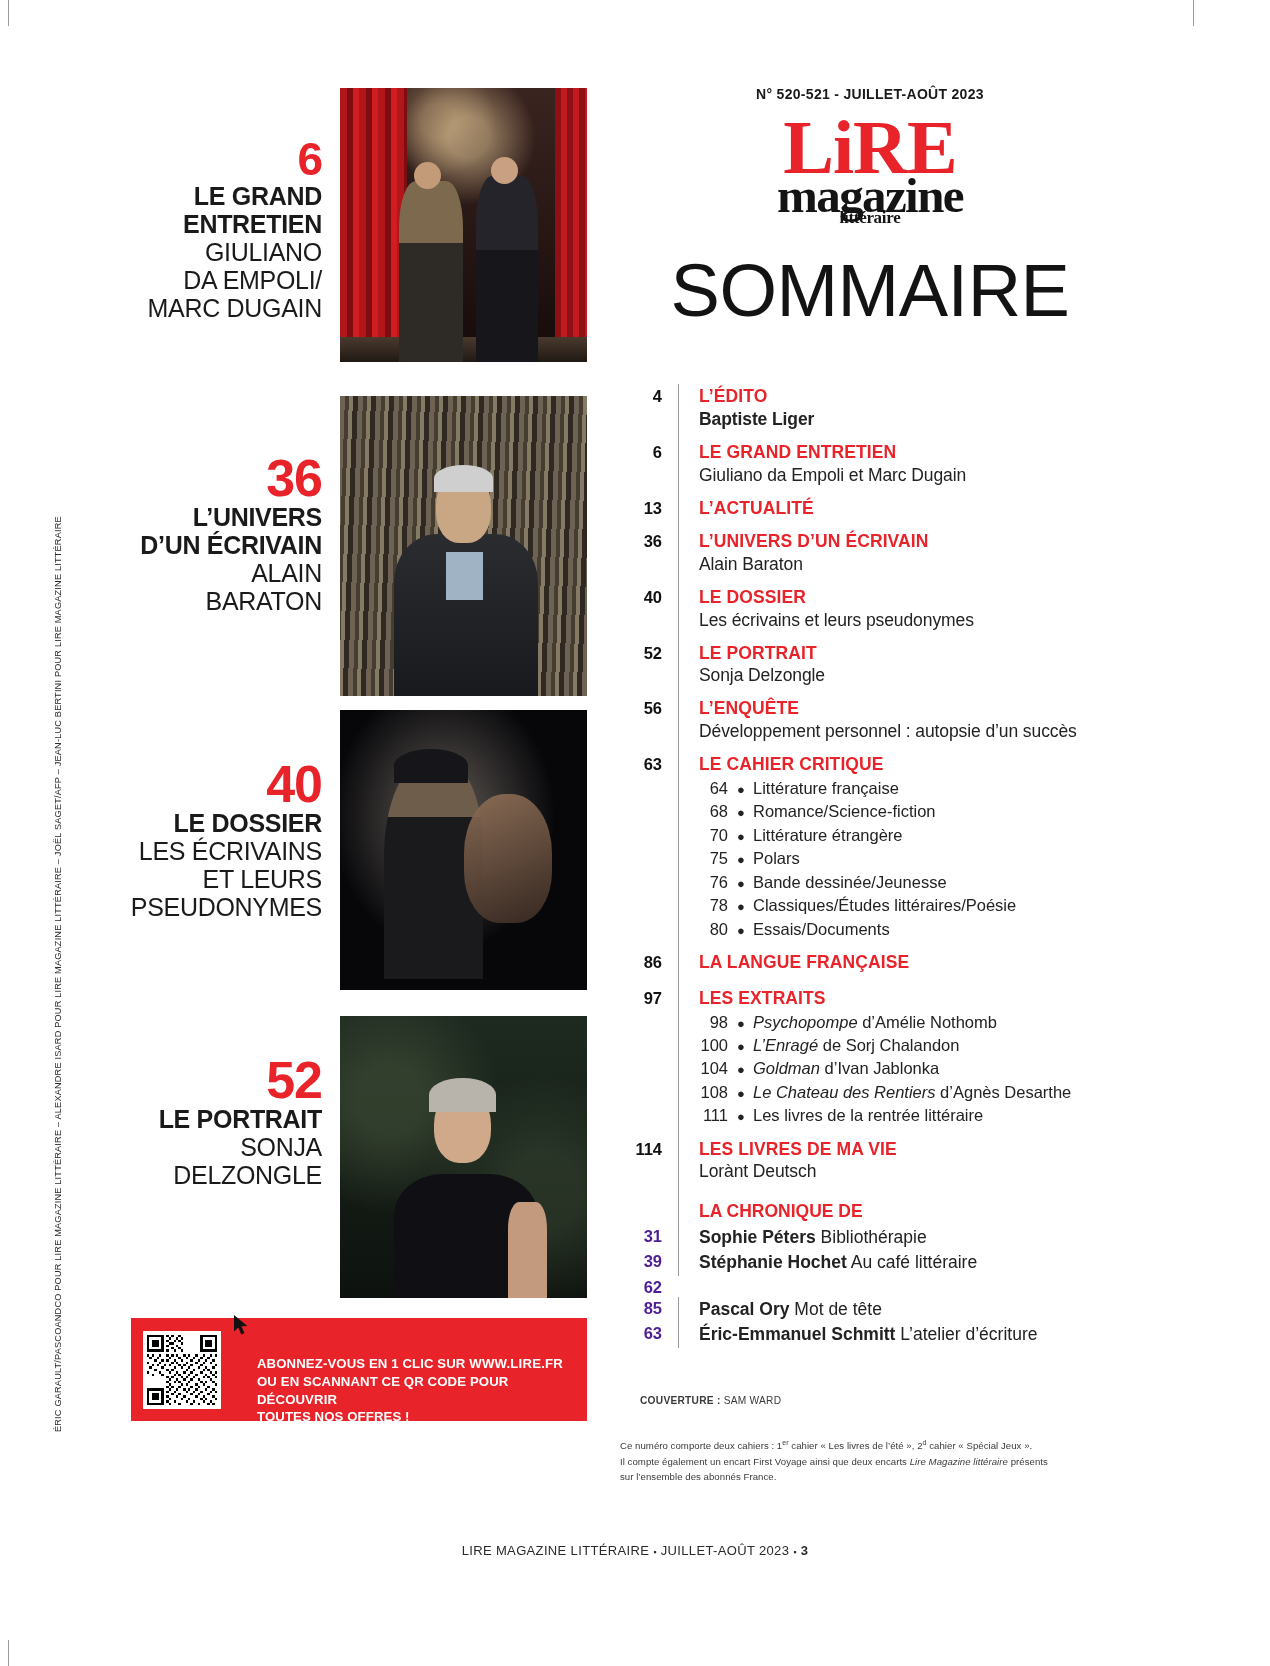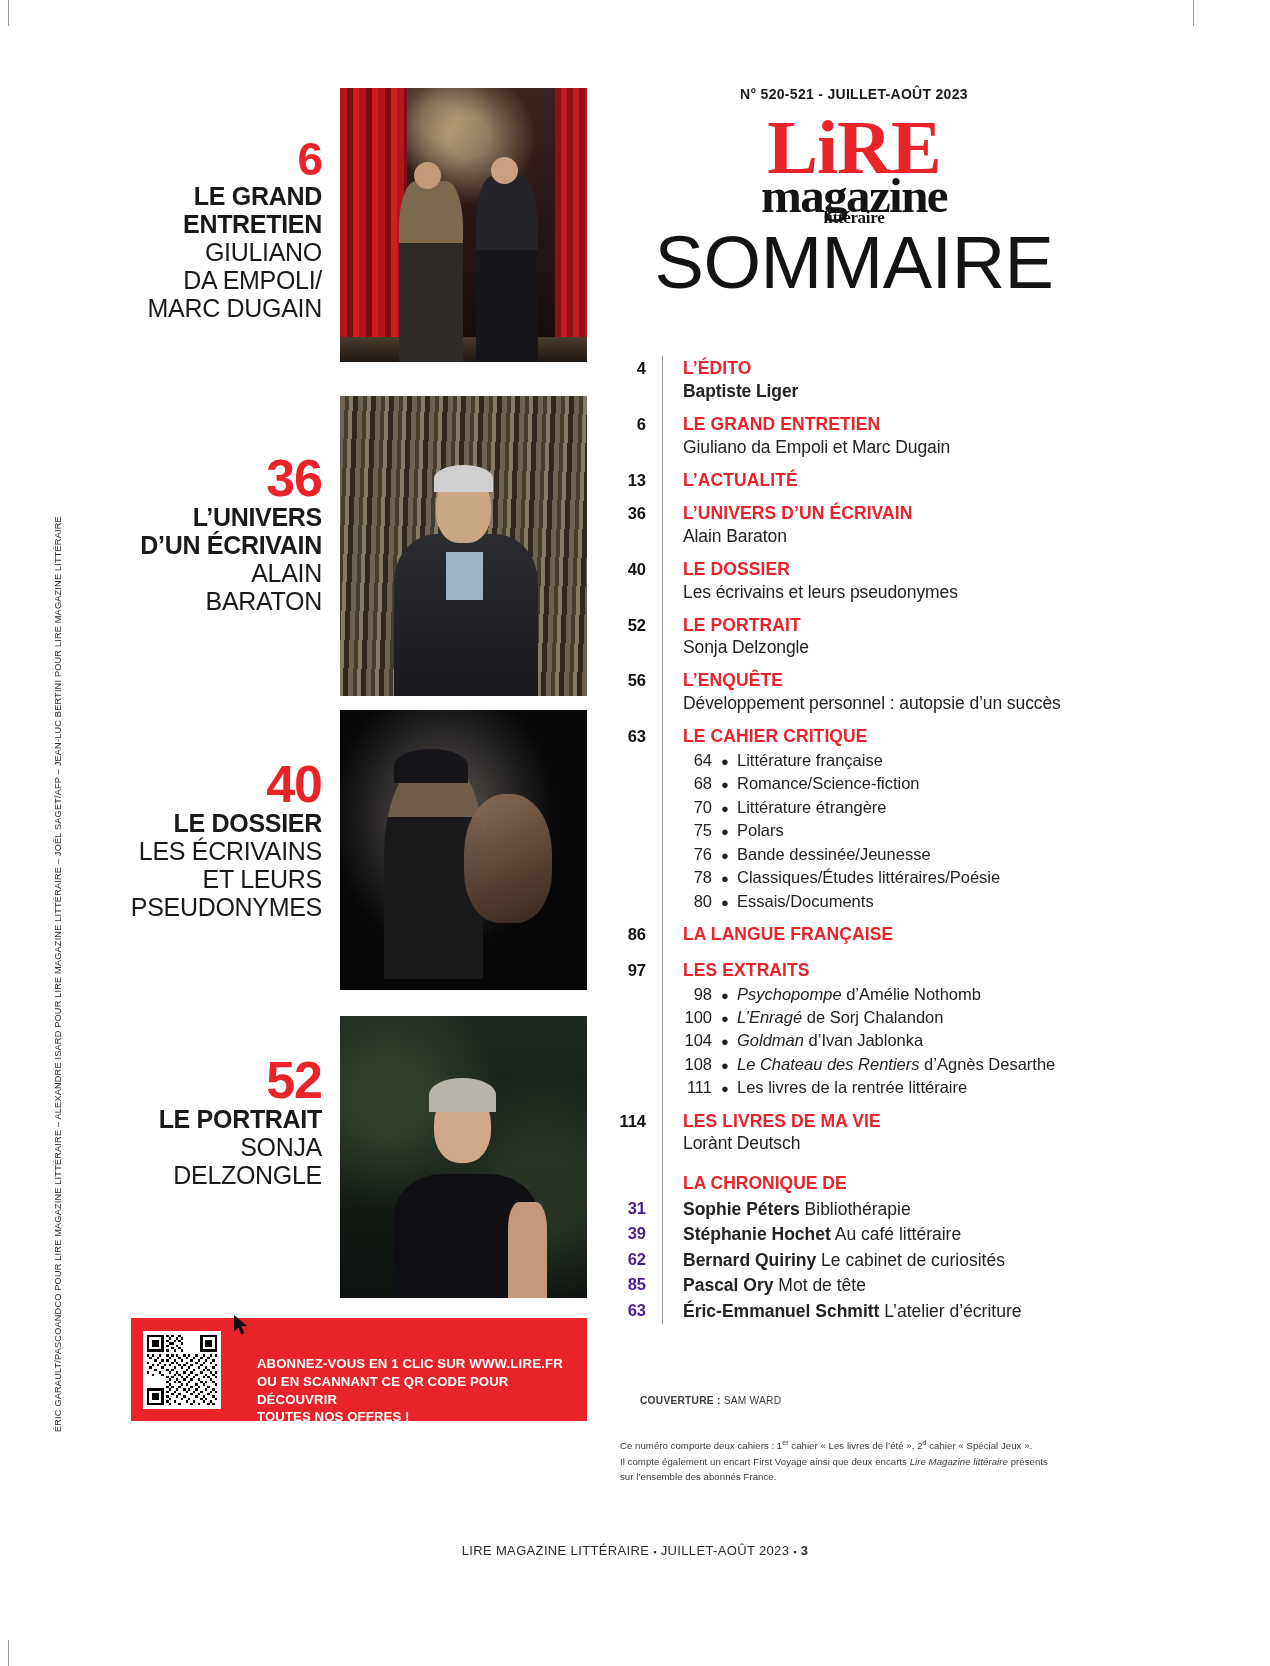--- a/index.html
+++ b/index.html
@@ -170,21 +170,21 @@
   .qr svg { display:block; width:100%; height:100%; }
   .promo-body { display:flex; align-items:flex-start; gap:7px; }
   .cursor-ico { flex:0 0 auto; margin-top:1px; }
   .promo-text {
     color:#fff; font-weight:700; font-size:13.2px; line-height:1.33;
     letter-spacing:0.1px; text-transform:uppercase;margin-top:42px;
   }
   .promo-text .url { letter-spacing:0.2px; }
 
   
-  .right-col { position: absolute; left: 604px; top: 86px; width: 500px; }
+  .right-col { position: absolute; left: 620px; top: 86px; width: 500px; }
 
   .issue-line {
     text-align:center; font-size:14px; font-weight:700;
     letter-spacing:0.3px; color:#1a1a1a;
   }
   .logo-wrap { text-align:center; margin-top:14px; }
   .logo-lire {
     font-family:"Liberation Serif", serif;
     font-weight:700; font-size:76px; line-height:0.82;
     color:#e8232a; letter-spacing:-1px;text-align:center;
@@ -194,21 +194,21 @@
     font-weight:700; font-size:49px; line-height:0.82;
     color:#141414; letter-spacing:-1.6px; margin-top:-2px;
   }
   .logo-litteraire {
     font-family:Liberation Serif, serif;
     font-weight:700; font-size:17px; line-height:1;
     color:#141414; margin-top:-7px; letter-spacing:-0.3px;
   }
   .sommaire {
     text-align:center; font-size:74px; font-weight:400;
-    letter-spacing:-0.5px; color:#131313; line-height:1;
+    letter-spacing:-0.5px; color:#131313; margin-top:28px; line-height:1;
   }
 
   
   .toc { margin-top: 56px; }
   .toc-row { display:flex; align-items:flex-start; }
   .toc-num {
     width: 58px; flex:0 0 58px; text-align:right;
     font-weight:700; font-size:16.5px; color:#111;
     padding-right:16px; padding-top:3px;
   }
@@ -737,21 +737,20 @@
       <div class="chron-row">
         <div class="chron-num">31</div>
         <div class="chron-body"><b>Sophie Péters</b><span> Bibliothérapie</span></div>
       </div>
       <div class="chron-row">
         <div class="chron-num">39</div>
         <div class="chron-body"><b>Stéphanie Hochet</b><span> Au café littéraire</span></div>
       </div>
       <div class="chron-row">
         <div class="chron-num">62</div>
-        <div class="chron-body"><b>Bernard Quiriny</b><span> Le cabinet de curiosités</span></div>
       </div>
       <div class="chron-row">
         <div class="chron-num">85</div>
         <div class="chron-body"><b>Pascal Ory</b><span> Mot de tête</span></div>
       </div>
       <div class="chron-row">
         <div class="chron-num">63</div>
         <div class="chron-body"><b>Éric-Emmanuel Schmitt</b><span> L’atelier d’écriture</span></div>
       </div>
 

